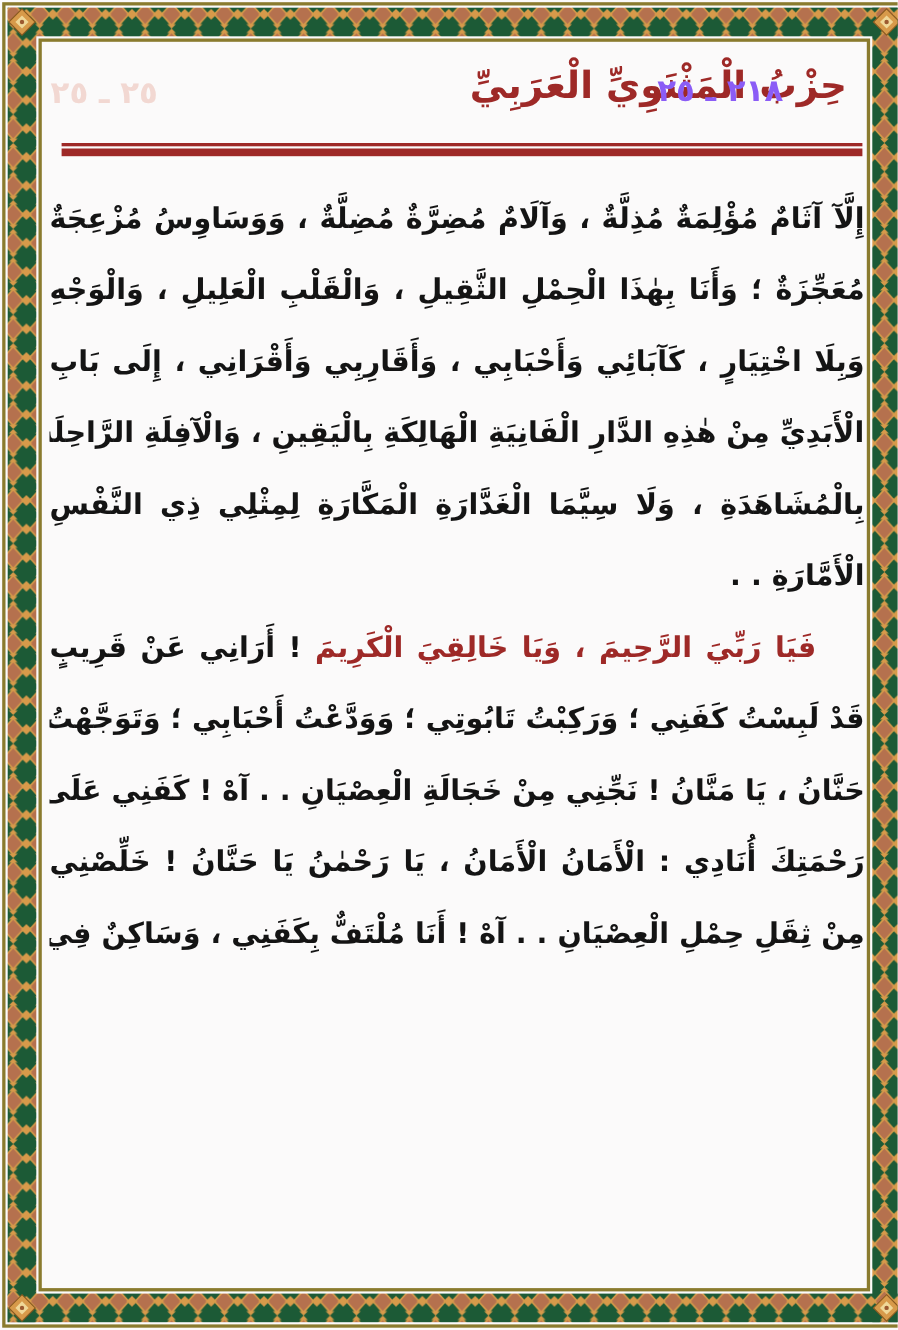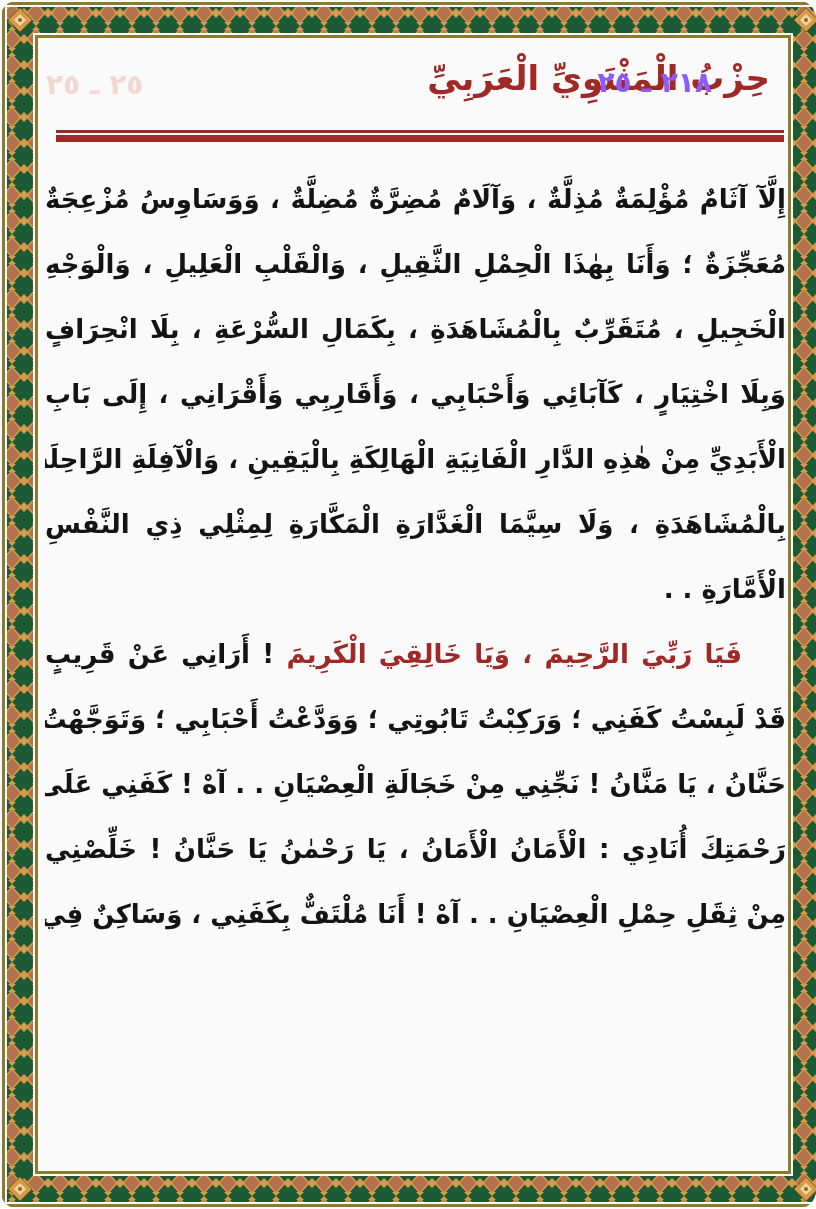--- a/index.html
+++ b/index.html
@@ -1,19 +1,19 @@
 <!DOCTYPE html>
 <html lang="ar" dir="rtl"><head>
 <meta charset="utf-8">
 <style>
   html,body{margin:0;padding:0;}
   body{background:#ffffff; font-family:"DejaVu Sans", sans-serif;}
   .page{
     position:relative; width:816px; height:1209px;
-    background:#fbfafa; overflow:hidden; direction:rtl;border-radius:19px;
+    background:#fbfafa; overflow:hidden; direction:rtl;
   }
   .border-svg{position:absolute; top:0; left:0; z-index:1; pointer-events:none;}
   .content{position:absolute; inset:0; z-index:2;}
 
   
   .header{position:absolute; top:58px; left:28px; right:46px; height:66px;}
   .page-number{
     position:absolute; right:58px; top:8px;
     color:#8b5cf6; font-size:28px; font-weight:bold; letter-spacing:1px;
   }
@@ -101,21 +101,20 @@
 
     <div class="double-rule">
       <div class="rule-thin"></div>
       <div class="rule-gap"></div>
       <div class="rule-thick"></div>
     </div>
 
     <div class="body-text">
         <div class="line"><span>إِلَّآ آثَامٌ مُؤْلِمَةٌ مُذِلَّةٌ ، وَآلَامٌ مُضِرَّةٌ مُضِلَّةٌ ، وَوَسَاوِسُ مُزْعِجَةٌ</span></div>
         <div class="line"><span>مُعَجِّزَةٌ ؛ وَأَنَا بِهٰذَا الْحِمْلِ الثَّقِيلِ ، وَالْقَلْبِ الْعَلِيلِ ، وَالْوَجْهِ</span></div>
-        <div class="line"><span>الْخَجِيلِ ، مُتَقَرِّبٌ بِالْمُشَاهَدَةِ ، بِكَمَالِ السُّرْعَةِ ، بِلَا انْحِرَافٍ</span></div>
         <div class="line"><span>وَبِلَا اخْتِيَارٍ ، كَآبَائِي وَأَحْبَابِي ، وَأَقَارِبِي وَأَقْرَانِي ، إِلَى بَابِ</span></div>
         <div class="line"><span>الْأَبَدِيِّ مِنْ هٰذِهِ الدَّارِ الْفَانِيَةِ الْهَالِكَةِ بِالْيَقِينِ ، وَالْآفِلَةِ الرَّاحِلَةِ</span></div>
         <div class="line"><span>بِالْمُشَاهَدَةِ ، وَلَا سِيَّمَا الْغَدَّارَةِ الْمَكَّارَةِ لِمِثْلِي ذِي النَّفْسِ</span></div>
         <div class="line para-end"><span>الْأَمَّارَةِ . .</span></div>
         <div class="line indent"><span class="red-text">فَيَا رَبِّيَ الرَّحِيمَ ، وَيَا خَالِقِيَ الْكَرِيمَ</span><span> ! أَرَانِي عَنْ قَرِيبٍ</span></div>
         <div class="line"><span>قَدْ لَبِسْتُ كَفَنِي ؛ وَرَكِبْتُ تَابُوتِي ؛ وَوَدَّعْتُ أَحْبَابِي ؛ وَتَوَجَّهْتُ</span></div>
         <div class="line"><span>حَنَّانُ ، يَا مَنَّانُ ! نَجِّنِي مِنْ خَجَالَةِ الْعِصْيَانِ . . آهْ ! كَفَنِي عَلَى</span></div>
         <div class="line"><span>رَحْمَتِكَ أُنَادِي : الْأَمَانُ الْأَمَانُ ، يَا رَحْمٰنُ يَا حَنَّانُ ! خَلِّصْنِي</span></div>
         <div class="line"><span>مِنْ ثِقَلِ حِمْلِ الْعِصْيَانِ . . آهْ ! أَنَا مُلْتَفٌّ بِكَفَنِي ، وَسَاكِنٌ فِي</span></div>
       </div>

